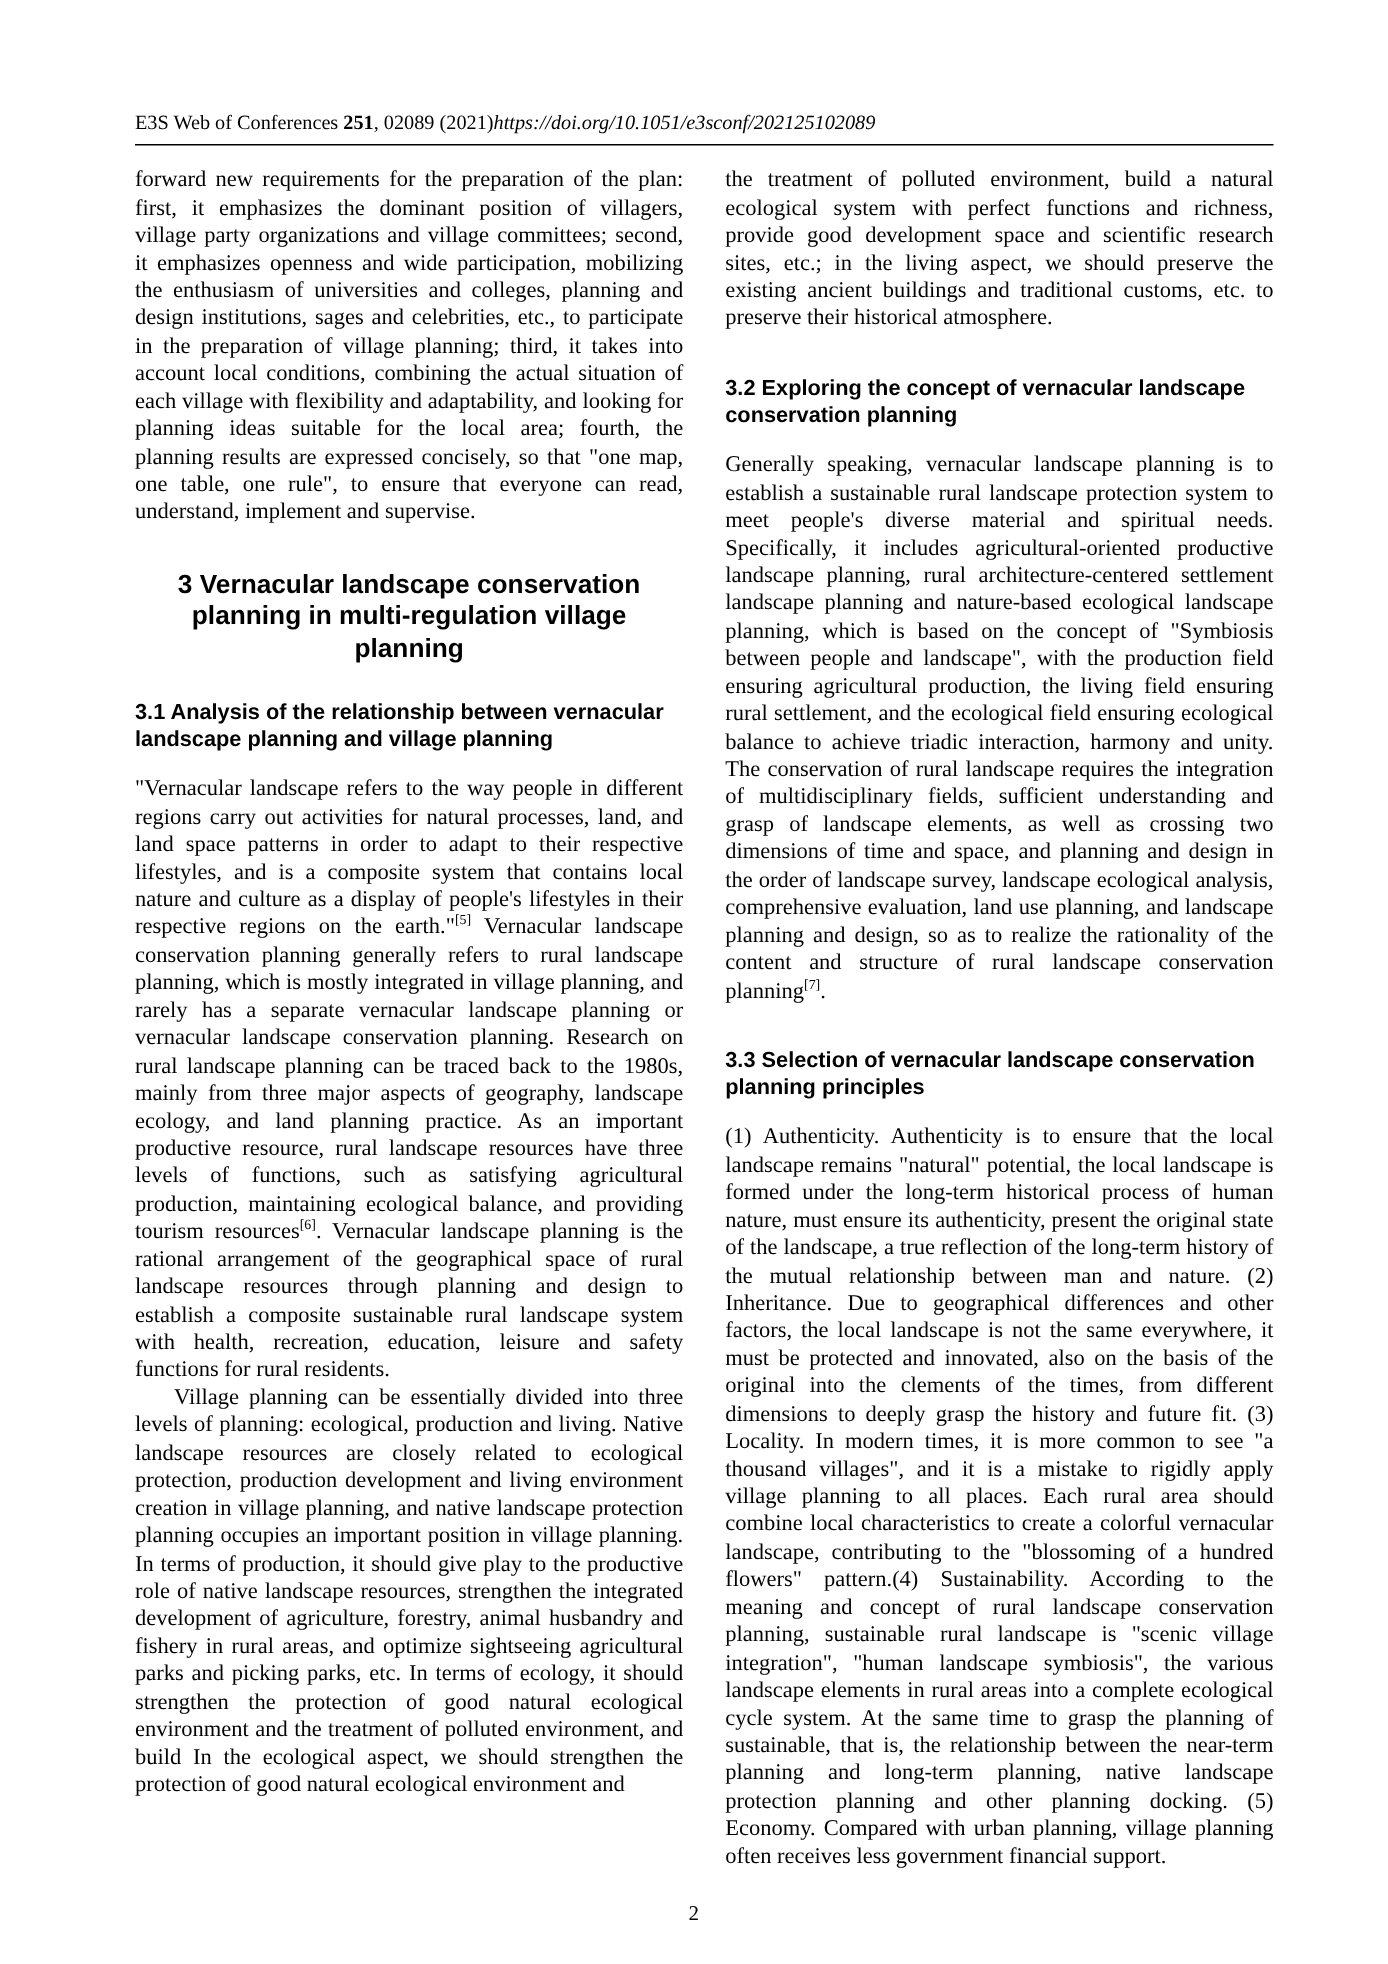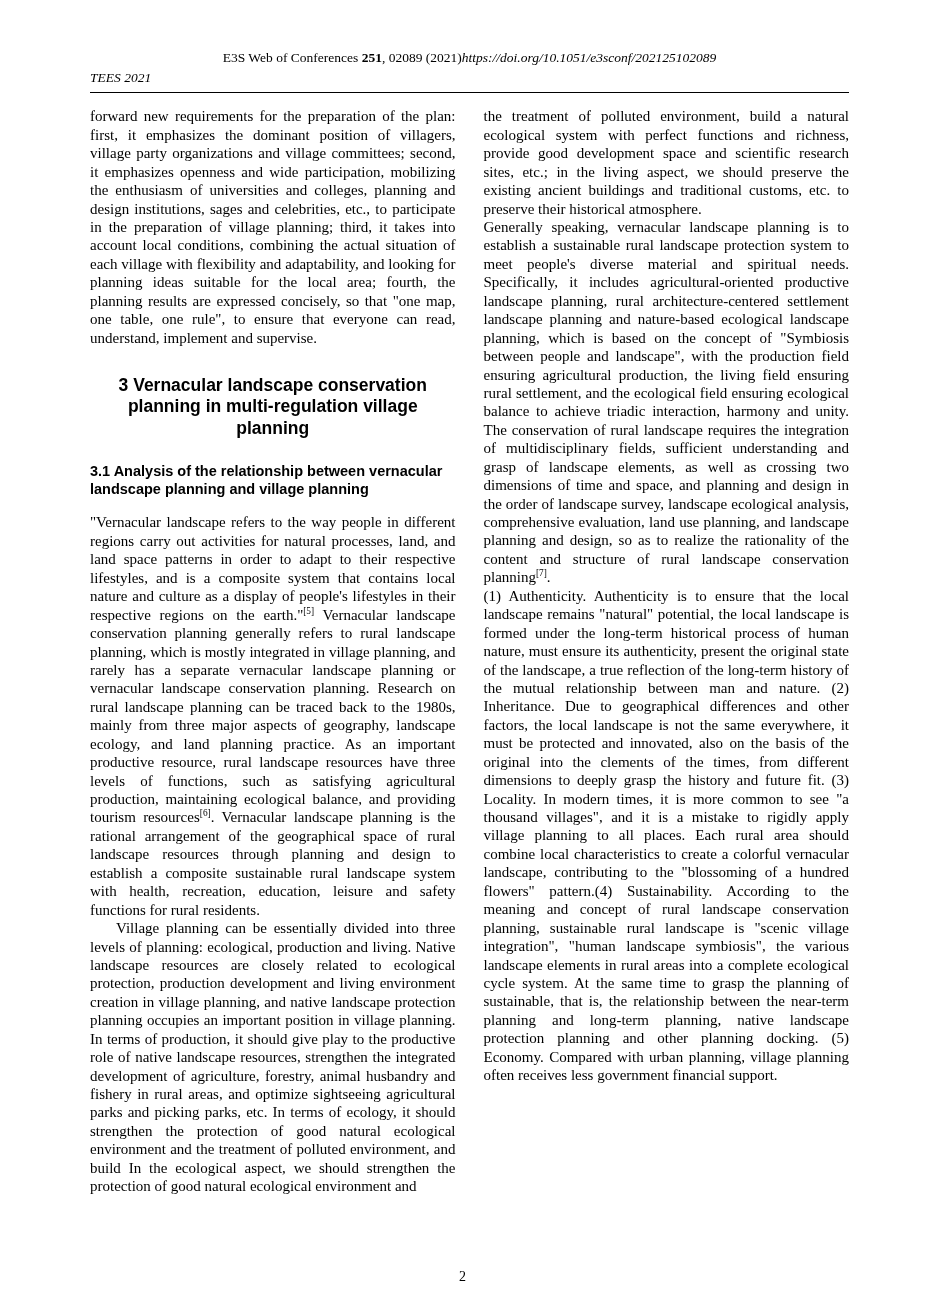--- a/index.html
+++ b/index.html
@@ -10,24 +10,25 @@
     position: relative;
     font-family: "Liberation Serif", serif;
     color: #000000;
     overflow: hidden;
   }
   .page {
     padding: 50px 76px 0 90px;
   }
   .header-row {
     display: flex;
-    justify-content: center;
+    justify-content: flex-start;
     align-items: baseline;
     font-size: 13.5px;
     line-height: 1.2;
+    margin-top: 24px;
   }
   .journal-citation .vol { font-weight: bold; }
   .doi { color: #000; text-decoration: none; font-style: italic; }
   .conference {
     font-style: italic;
     font-size: 13.5px;
     margin-top: 4px;
     line-height: 1.2;
   }
   .header-rule {
@@ -82,44 +83,45 @@
 </head>
 <body>
 
 <div class="page">
 
   <div class="page-header">
     <div class="header-row">
       <span class="journal-citation"><span>E3S Web of Conferences </span><span class="vol">251</span><span>, 02089 (2021)</span></span>
       <a class="doi" href="#">https://doi.org/10.1051/e3sconf/202125102089</a>
     </div>
-    <div class="conference">TEES 2021</div>
     <hr class="header-rule">
   </div>
 
   <div class="columns">
 
     <div class="col">
       <p>forward new requirements for the preparation of the plan: first, it emphasizes the dominant position of villagers, village party organizations and village committees; second, it emphasizes openness and wide participation, mobilizing the enthusiasm of universities and colleges, planning and design institutions, sages and celebrities, etc., to participate in the preparation of village planning; third, it takes into account local conditions, combining the actual situation of each village with flexibility and adaptability, and looking for planning ideas suitable for the local area; fourth, the planning results are expressed concisely, so that "one map, one table, one rule", to ensure that everyone can read, understand, implement and supervise.</p>
 
       <h2 class="section-heading">3 Vernacular landscape conservation planning in multi-regulation village planning</h2>
 
       <h3 class="subsection-heading first-after-h2">3.1 Analysis of the relationship between vernacular landscape planning and village planning</h3>
 
       <p><span>"Vernacular landscape refers to the way people in different regions carry out activities for natural processes, land, and land space patterns in order to adapt to their respective lifestyles, and is a composite system that contains local nature and culture as a display of people's lifestyles in their respective regions on the earth."</span><sup class="ref">[5]</sup><span> Vernacular landscape conservation planning generally refers to rural landscape planning, which is mostly integrated in village planning, and rarely has a separate vernacular landscape planning or vernacular landscape conservation planning. Research on rural landscape planning can be traced back to the 1980s, mainly from three major aspects of geography, landscape ecology, and land planning practice. As an important productive resource, rural landscape resources have three levels of functions, such as satisfying agricultural production, maintaining ecological balance, and providing tourism resources</span><sup class="ref">[6]</sup><span>. Vernacular landscape planning is the rational arrangement of the geographical space of rural landscape resources through planning and design to establish a composite sustainable rural landscape system with health, recreation, education, leisure and safety functions for rural residents.</span></p>
 
       <p class="indent">Village planning can be essentially divided into three levels of planning: ecological, production and living. Native landscape resources are closely related to ecological protection, production development and living environment creation in village planning, and native landscape protection planning occupies an important position in village planning. In terms of production, it should give play to the productive role of native landscape resources, strengthen the integrated development of agriculture, forestry, animal husbandry and fishery in rural areas, and optimize sightseeing agricultural parks and picking parks, etc. In terms of ecology, it should strengthen the protection of good natural ecological environment and the treatment of polluted environment, and build In the ecological aspect, we should strengthen the protection of good natural ecological environment and</p>
     </div>
 
     <div class="col">
       <p>the treatment of polluted environment, build a natural ecological system with perfect functions and richness, provide good development space and scientific research sites, etc.; in the living aspect, we should preserve the existing ancient buildings and traditional customs, etc. to preserve their historical atmosphere.</p>
 
+      <h3 class="subsection-heading">3.2 Exploring the concept of vernacular landscape conservation planning</h3>
 
       <p><span>Generally speaking, vernacular landscape planning is to establish a sustainable rural landscape protection system to meet people's diverse material and spiritual needs. Specifically, it includes agricultural-oriented productive landscape planning, rural architecture-centered settlement landscape planning and nature-based ecological landscape planning, which is based on the concept of "Symbiosis between people and landscape", with the production field ensuring agricultural production, the living field ensuring rural settlement, and the ecological field ensuring ecological balance to achieve triadic interaction, harmony and unity. The conservation of rural landscape requires the integration of multidisciplinary fields, sufficient understanding and grasp of landscape elements, as well as crossing two dimensions of time and space, and planning and design in the order of landscape survey, landscape ecological analysis, comprehensive evaluation, land use planning, and landscape planning and design, so as to realize the rationality of the content and structure of rural landscape conservation planning</span><sup class="ref">[7]</sup><span>.</span></p>
 
+      <h3 class="subsection-heading">3.3 Selection of vernacular landscape conservation planning principles</h3>
 
       <p>(1) Authenticity. Authenticity is to ensure that the local landscape remains "natural" potential, the local landscape is formed under the long-term historical process of human nature, must ensure its authenticity, present the original state of the landscape, a true reflection of the long-term history of the mutual relationship between man and nature. (2) Inheritance. Due to geographical differences and other factors, the local landscape is not the same everywhere, it must be protected and innovated, also on the basis of the original into the clements of the times, from different dimensions to deeply grasp the history and future fit. (3) Locality. In modern times, it is more common to see "a thousand villages", and it is a mistake to rigidly apply village planning to all places. Each rural area should combine local characteristics to create a colorful vernacular landscape, contributing to the "blossoming of a hundred flowers" pattern.(4) Sustainability. According to the meaning and concept of rural landscape conservation planning, sustainable rural landscape is "scenic village integration", "human landscape symbiosis", the various landscape elements in rural areas into a complete ecological cycle system. At the same time to grasp the planning of sustainable, that is, the relationship between the near-term planning and long-term planning, native landscape protection planning and other planning docking. (5) Economy. Compared with urban planning, village planning often receives less government financial support.</p>
     </div>
 
   </div>
 
 </div>
 
 <div class="page-footer">
   <span>2</span>

